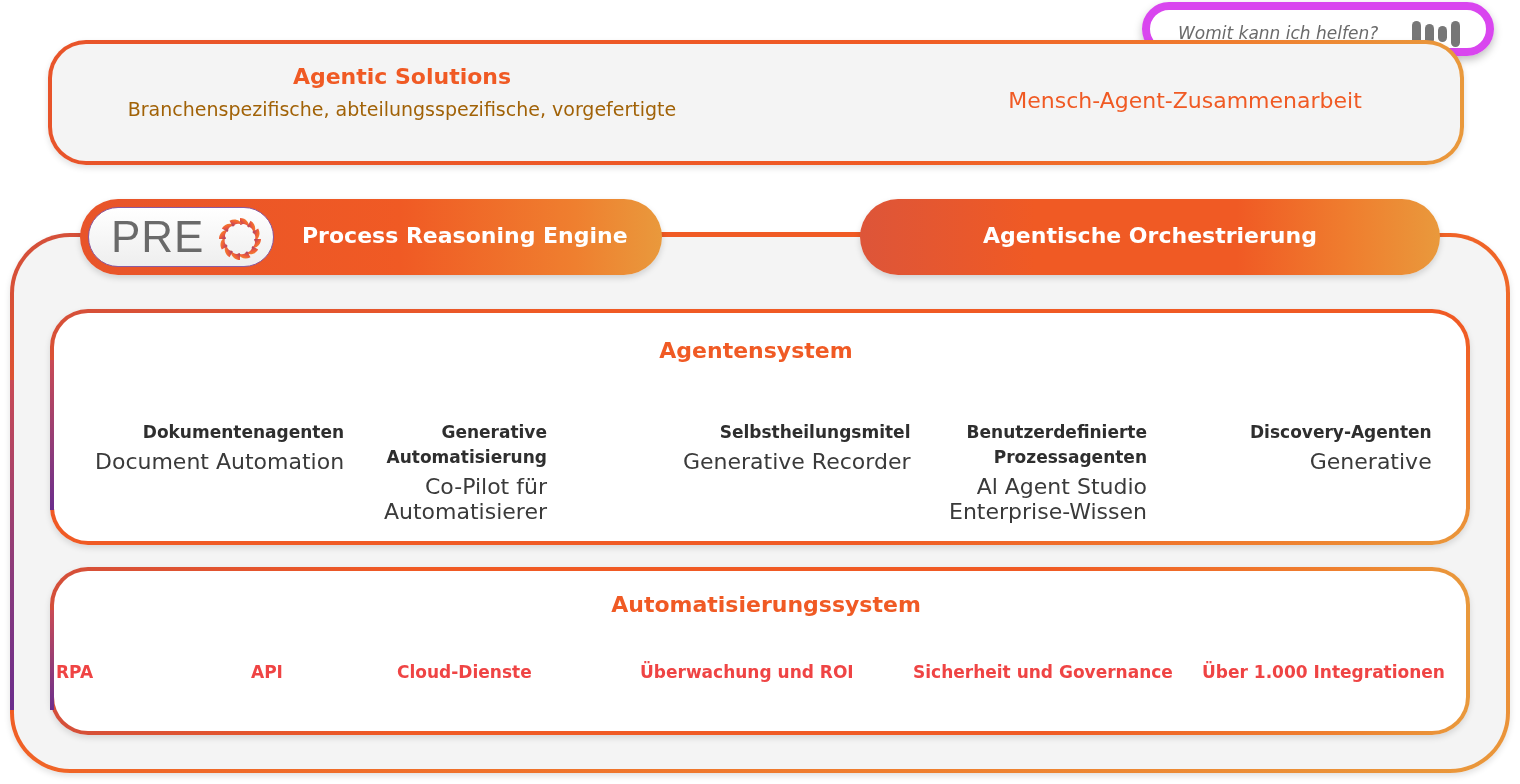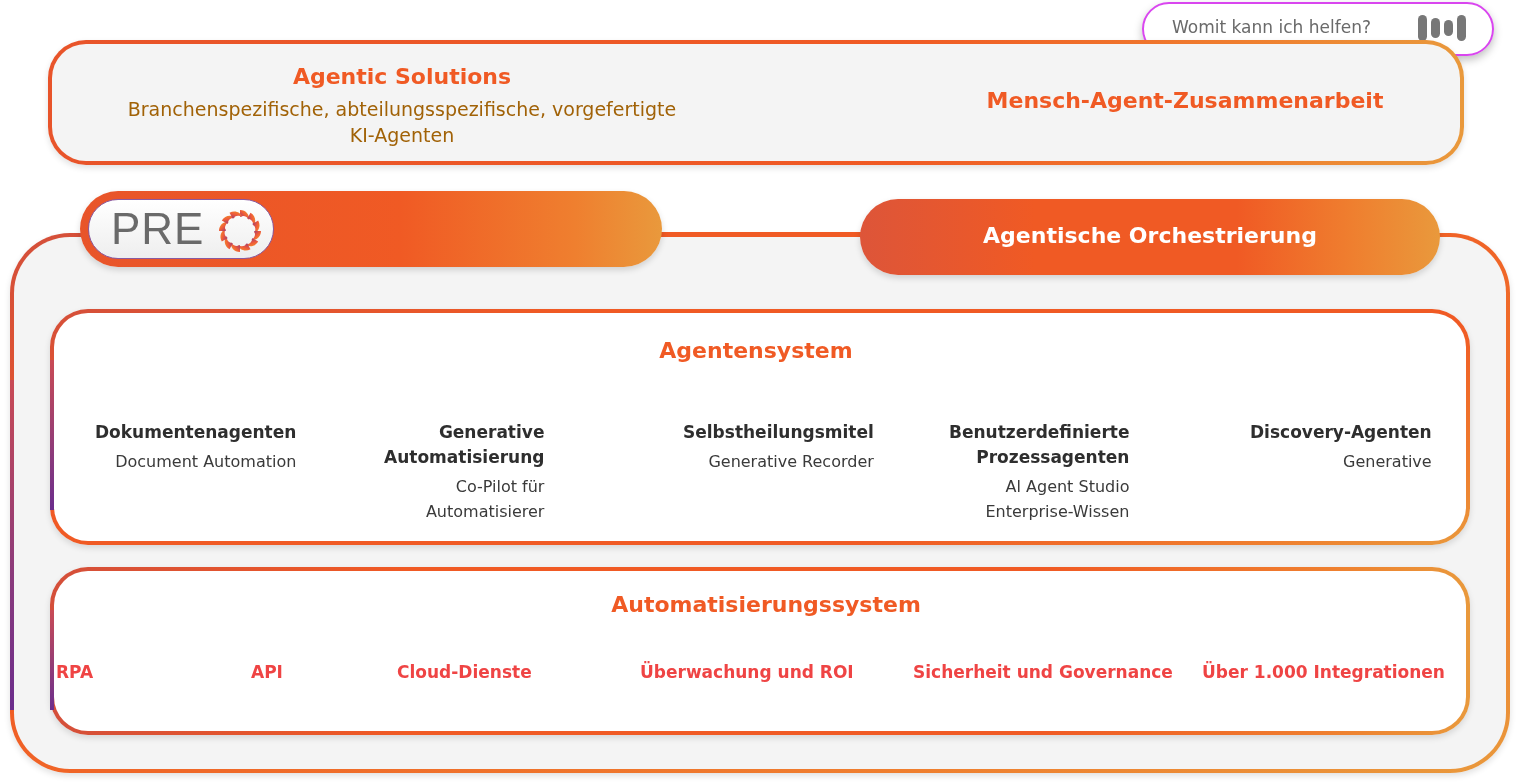--- a/index.html
+++ b/index.html
@@ -23,29 +23,30 @@
   #agentic-title {
     position: absolute; left: 282px; top: 64px; width: 240px; text-align: center;
     color: #f05a24; font-size: 22px; font-weight: bold;
   }
   #agentic-desc {
     position: absolute; left: 122px; top: 96px; width: 560px; text-align: center;
     color: #a16207; font-size: 19px; line-height: 26px;
   }
   #mensch-title {
     position: absolute; left: 970px; top: 88px; width: 430px; text-align: center;
-    color: #f05a24; font-size: 22px; font-weight: bold;
+    color: #f05a24; font-size: 22px; font-weight: normal;
   }
 
   
   #search-pill {
     position: absolute; left: 1142px; top: 2px; width: 352px; height: 54px;
-    border: 2px solid #d946ef; border-radius: 27px;
+    border: 8px solid #d946ef; border-radius: 27px;
     background: rgba(255,255,255,0.92);
     box-shadow: 0 4px 8px rgba(0,0,0,0.25);
+    font-style: italic;
   }
   #search-text {
     position: absolute; left: 28px; top: 13px; font-size: 17px; color: #6a6a6a;
   }
   #voice-icon {
     position: absolute; right: 22px; top: 11px; width: 52px; height: 26px;
   }
 
   
   #outer-box {
@@ -59,21 +60,21 @@
     background: linear-gradient(180deg,#c94a55 0%,#8a3a7c 60%,#6b2d8c 100%);
   }
 
   
   #connector {
     position: absolute; left: 640px; top: 232px; width: 240px; height: 5px; background: #f05a24;
   }
 
   
   #pre-pill {
-    position: absolute; left: 80px; top: 191px; width: 582px; height: 76px;
+    position: absolute; left: 80px; top: 199px; width: 582px; height: 76px;
     border-radius: 38px;
     background: linear-gradient(90deg,#e8542a 0%,#f05a24 55%,#ef7f2f 85%,#e9993c 100%);
     box-shadow: 0 3px 6px rgba(0,0,0,0.15);
   }
   #pre-badge {
     position: absolute; left: 8px; top: 8px; width: 186px; height: 60px;
     border-radius: 30px;
     background: linear-gradient(180deg,#ffffff 0%,#eeeeee 100%);
     border: 1px solid #8a5aa0;
   }
@@ -110,21 +111,21 @@
   #agent-box-purple {
     position: absolute; left: 50px; top: 360px; width: 4px; height: 150px;
     background: linear-gradient(180deg,#c94a55 0%,#8a3a7c 65%,#6b2d8c 100%);
   }
   #agent-title {
     position: absolute; left: 0; top: 338px; width: 1512px; text-align: center;
     color: #f05a24; font-size: 22px; font-weight: bold;
   }
   .agent-col { position: absolute; top: 420px; text-align: right; }
   .agent-col .h { font-size: 17px; font-weight: bold; color: #2e2e2e; line-height: 25px; }
-  .agent-col .s { font-size: 16px; color: #3a3a3a; line-height: 25px; margin-top: 4px; }
+  .agent-col .s { font-size: 22px; color: #3a3a3a; line-height: 25px; margin-top: 4px; }
 
   
   #auto-box {
     left: 50px; top: 567px; width: 1420px; height: 168px;
     border-radius: 38px;
     background-image: linear-gradient(#ffffff,#ffffff), linear-gradient(90deg,#d44f3a 0%,#f05a24 25%,#f05a24 70%,#ef7f2f 90%,#e9993c 100%);
     box-shadow: 0 3px 6px rgba(0,0,0,0.12);
   }
   #auto-box-purple {
     position: absolute; left: 50px; top: 610px; width: 4px; height: 100px;
@@ -149,21 +150,20 @@
     <rect x="13" y="3" width="9" height="20" rx="4.5" fill="#777"></rect>
     <rect x="26" y="5" width="9" height="16" rx="4.5" fill="#777"></rect>
     <rect x="39" y="0" width="9" height="26" rx="4.5" fill="#777"></rect>
   </svg>
 </div>
 
 <div id="top-box" class="grad-box"></div>
 <div id="agentic-title">Agentic Solutions</div>
 <div id="agentic-desc">
   <div>Branchenspezifische, abteilungsspezifische, vorgefertigte</div>
-  <div>KI-Agenten</div>
 </div>
 <div id="mensch-title">Mensch-Agent-Zusammenarbeit</div>
 
 <div id="outer-box" class="grad-box"></div>
 <div id="outer-left-purple"></div>
 
 <div id="connector"></div>
 
 <div id="pre-pill">
   <div id="pre-badge">
@@ -185,20 +185,21 @@
         <path d="M0,-21 C6,-21 10,-16 9,-11 C7,-15 3,-16 0,-14 Z" transform="rotate(150)"></path>
         <path d="M0,-21 C6,-21 10,-16 9,-11 C7,-15 3,-16 0,-14 Z" transform="rotate(180)"></path>
         <path d="M0,-21 C6,-21 10,-16 9,-11 C7,-15 3,-16 0,-14 Z" transform="rotate(210)"></path>
         <path d="M0,-21 C6,-21 10,-16 9,-11 C7,-15 3,-16 0,-14 Z" transform="rotate(240)"></path>
         <path d="M0,-21 C6,-21 10,-16 9,-11 C7,-15 3,-16 0,-14 Z" transform="rotate(270)"></path>
         <path d="M0,-21 C6,-21 10,-16 9,-11 C7,-15 3,-16 0,-14 Z" transform="rotate(300)"></path>
         <path d="M0,-21 C6,-21 10,-16 9,-11 C7,-15 3,-16 0,-14 Z" transform="rotate(330)"></path>
       </g>
     </svg>
   </div>
+  <span id="pre-label">Process Reasoning Engine</span>
 </div>
 
 <div id="orch-pill">
   <span id="orch-label">Agentische Orchestrierung</span>
 </div>
 
 <div id="agent-box" class="grad-box"></div>
 <div id="agent-box-purple"></div>
 <div id="agent-title">Agentensystem</div>
 

